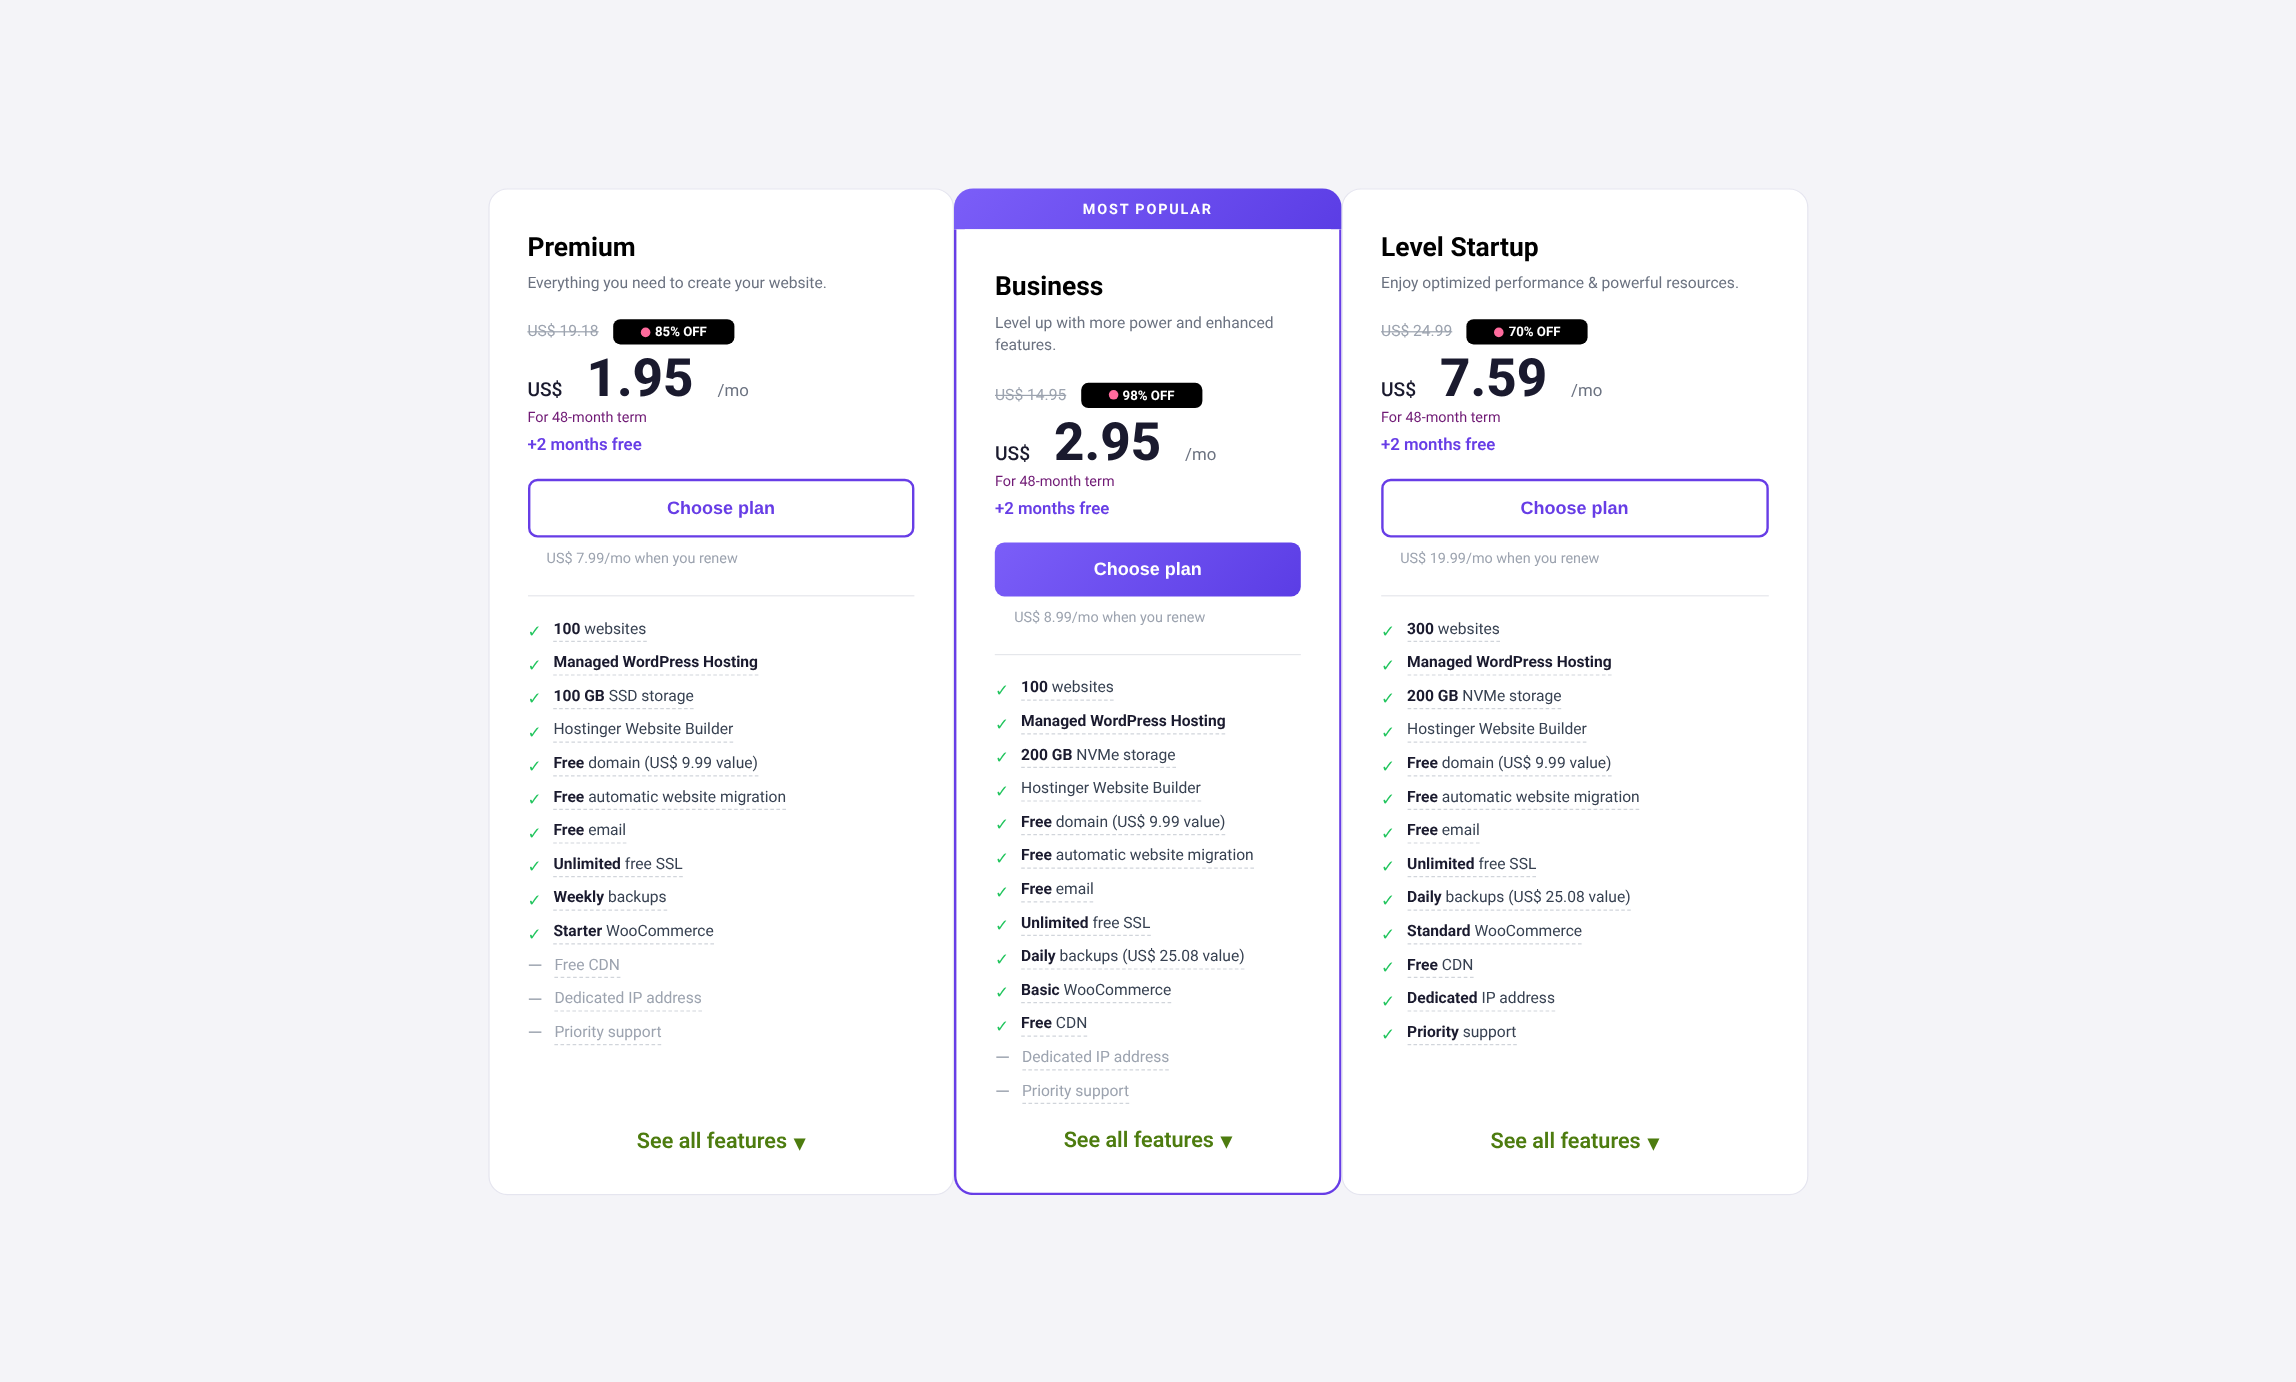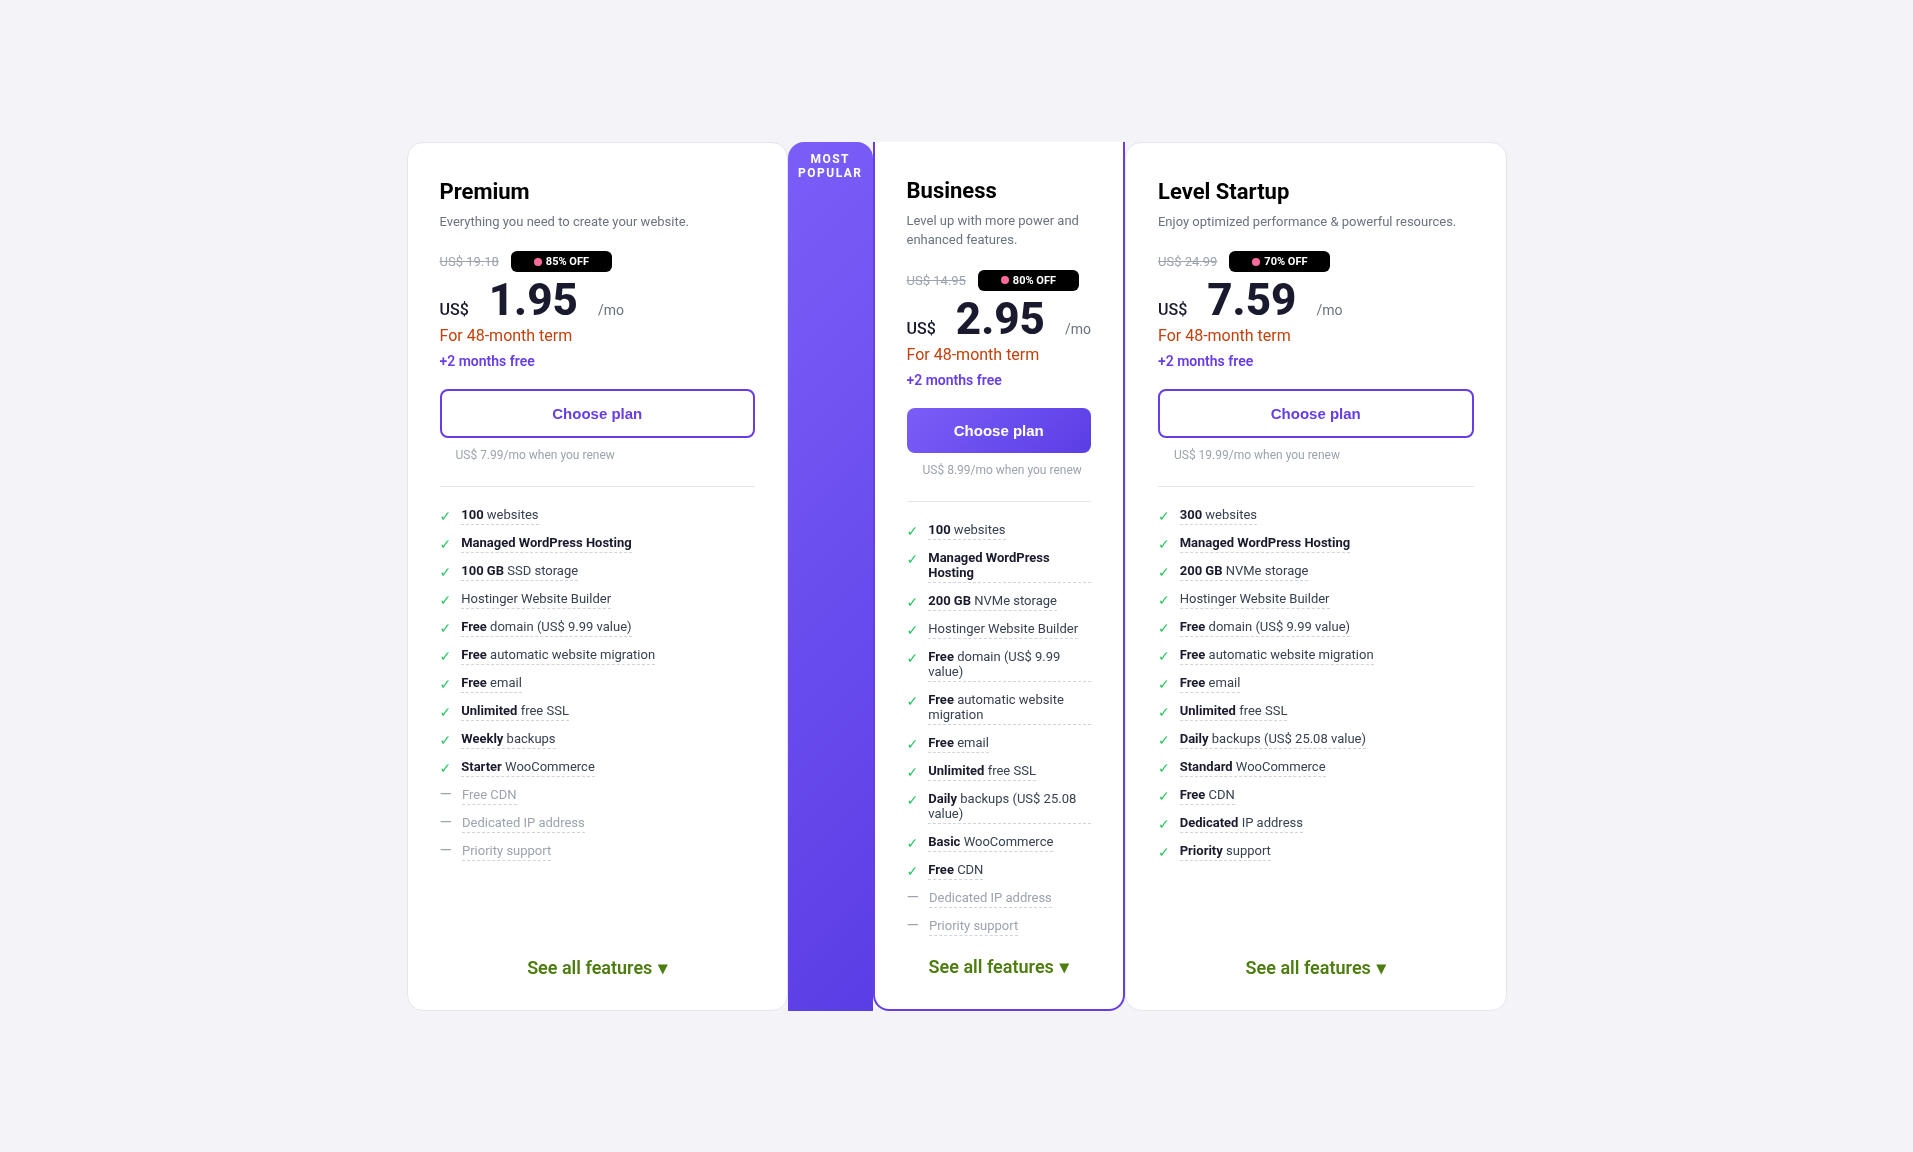--- a/index.html
+++ b/index.html
@@ -30,21 +30,21 @@
       flex-direction: column;
     }
     .plan-card.featured {
       border: 2px solid #673de6;
       border-top: none;
       border-radius: 0 0 16px 16px;
       z-index: 2;
     }
     .featured-wrapper {
       display: flex;
-      flex-direction: row;
+      flex-direction: column;
       flex: 1;
       justify-content: space-between;
     }
     .most-popular-banner {
       background: linear-gradient(135deg, #7b5ef8, #5b3de5);
       color: #fff;
       text-align: center;
       padding: 10px;
       border-radius: 16px 16px 0 0;
       font-size: 12px;
@@ -110,22 +110,22 @@
       font-size: 44px;
       font-weight: 800;
       color: #1a1a2e;
       line-height: 1;
     }
     .price-period {
       font-size: 14px;
       color: #6b7280;
     }
     .price-term {
-      font-size: 16px;
-      color: #c2410c;
+      font-size: 12px;
+      color: #701a75;
       margin-bottom: 8px;
     }
     .months-free {
       font-size: 14px;
       font-weight: 600;
       color: #673de6;
       margin-bottom: 20px;
     }
     .choose-btn {
       display: block;
@@ -292,21 +292,21 @@
       See all features <span>▾</span>
     </div>
   </div>
     <div class="featured-wrapper">
       <div class="most-popular-banner">MOST POPULAR</div>
       <div class="plan-card featured">
     <div class="plan-name">Business</div>
     <div class="plan-desc">Level up with more power and enhanced features.</div>
     <div class="price-row">
       <span class="original-price">US$ 14.95</span>
-      <span class="discount-badge">80% OFF</span>
+      <span class="discount-badge">98% OFF</span>
     </div>
     <div class="current-price">
       <span class="price-currency">US$</span>
       <span class="price-amount">2.95</span>
       <span class="price-period">/mo</span>
     </div>
     <div class="price-term">For 48-month term</div>
     <div class="months-free">+2 months free</div>
     <button class="choose-btn filled">Choose plan</button>
     <div class="renew-price">US$ 8.99/mo when you renew</div>

